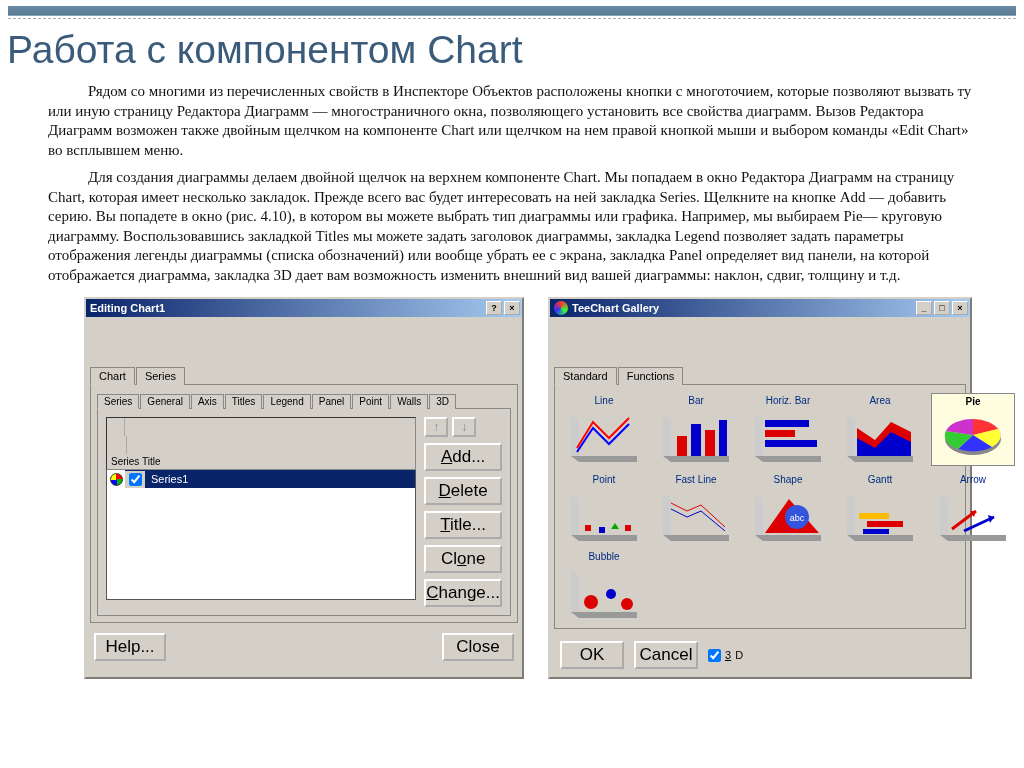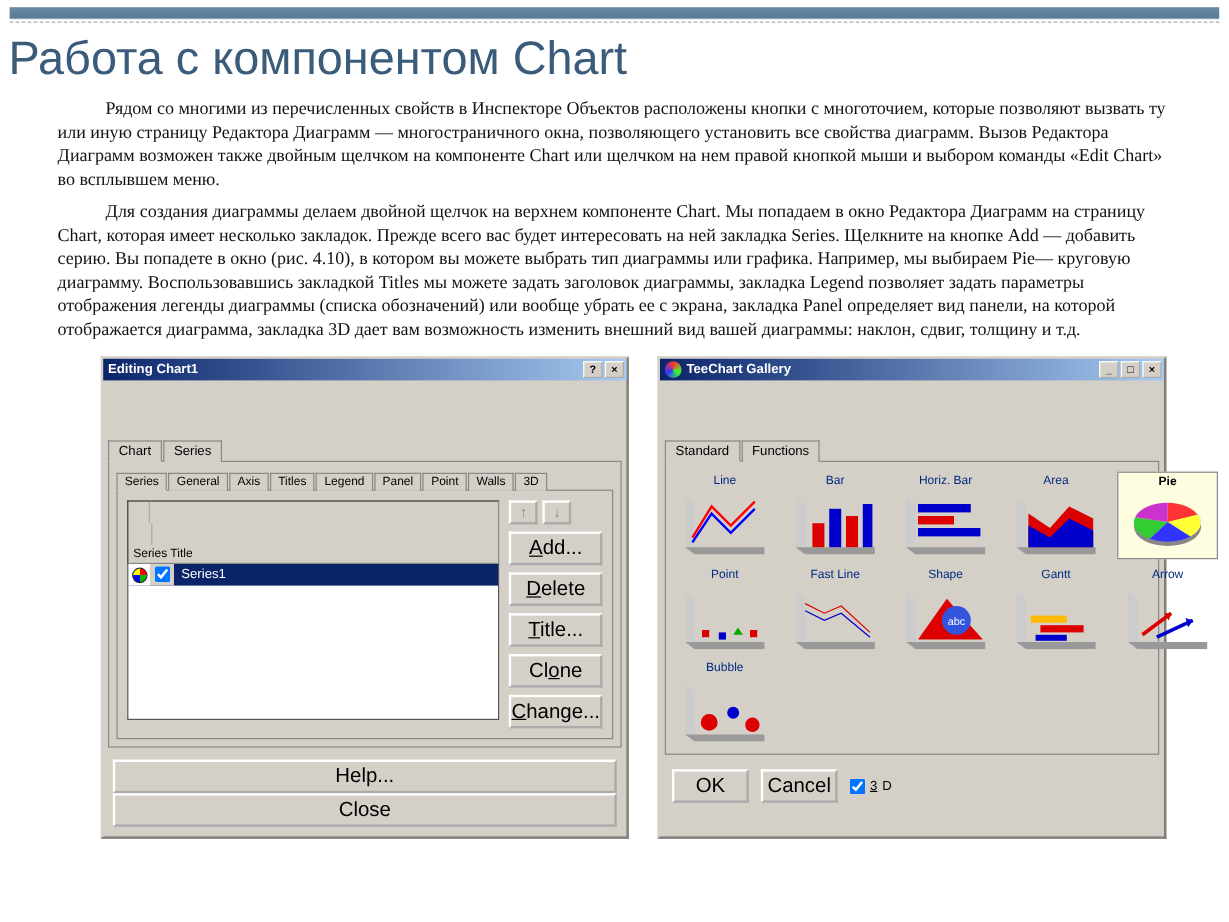--- a/index.html
+++ b/index.html
@@ -38,21 +38,21 @@
 .series-row { display: flex; align-items: center; }
 .series-row.sel { background: #0a246a; color: #fff; }
 .sr-icon { width: 18px; height: 18px; background: #fff; display: flex; align-items: center; justify-content: center; }
 .pie-ico { width: 13px; height: 13px; border-radius: 50%; background: conic-gradient(#f00 0 90deg, #0b0 90deg 180deg, #00f 180deg 270deg, #ff0 270deg 360deg); border: 1px solid #333; }
 .sr-chk { width: 20px; text-align: center; color: #000; background: #d4d0c8; }
 .sr-chk input { margin: 2px; }
 .sr-title { flex: 1; padding: 2px 6px; font-size: 11px; }
 .series-side { display: flex; flex-direction: column; gap: 6px; }
 .arrow-row { display: flex; gap: 4px; }
 .arrow-btn { width: 24px; height: 20px; border: 2px outset #fff; background: #d4d0c8; display: flex; align-items: center; justify-content: center; color: #888; font-size: 12px; }
-.footer-row { display: flex; justify-content: space-between; padding: 6px 8px 8px; flex-direction: column; }
+.footer-row { display: flex; justify-content: space-between; padding: 6px 8px 8px; }
 
 
 .w2 { width: 424px; }
 .gallery { display: grid; grid-template-columns: repeat(5, 1fr); gap: 6px 10px; padding: 2px; }
 .gitem { display: flex; flex-direction: column; align-items: center; gap: 2px; padding: 2px; }
 .gitem.sel { background: #fffde0; border: 1px solid #888; }
 .glabel { font-size: 10px; color: #002a80; text-align: center; }
 .gitem.sel .glabel { font-weight: bold; color: #000; }
 .gicon { width: 78px; height: 54px; position: relative; }
 .footer2 { display: flex; align-items: center; gap: 10px; padding: 8px 10px; }

